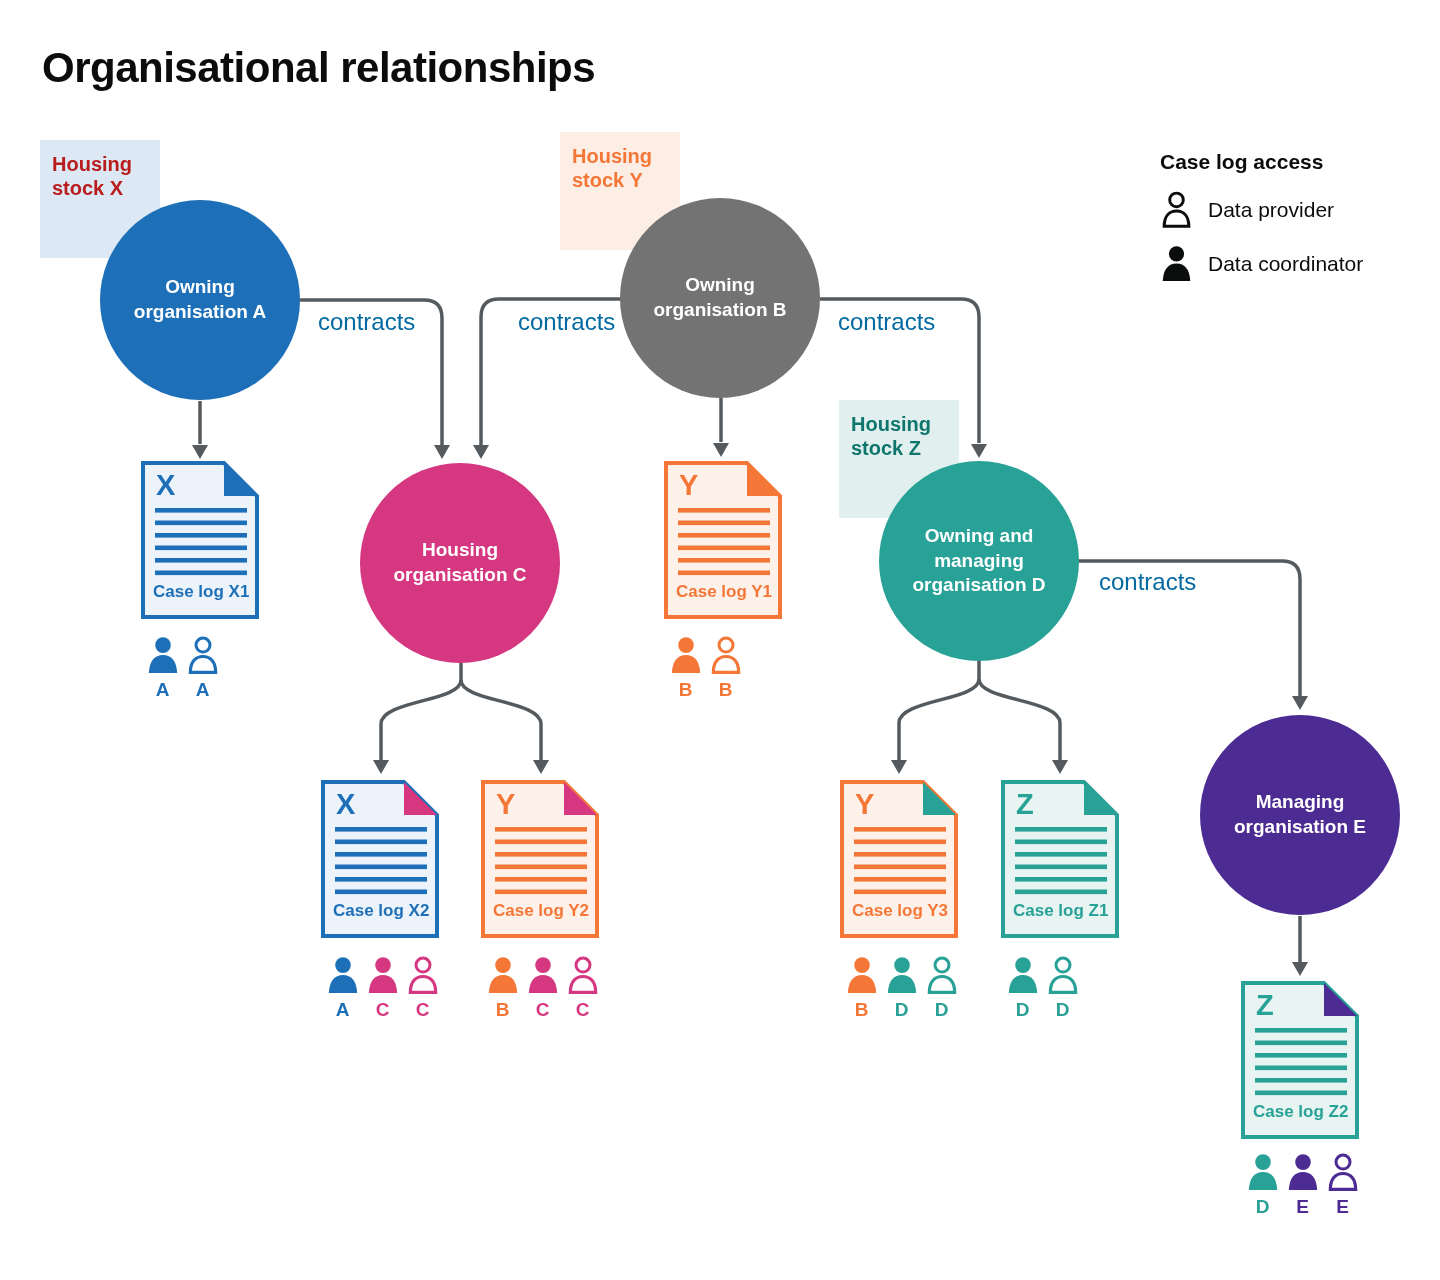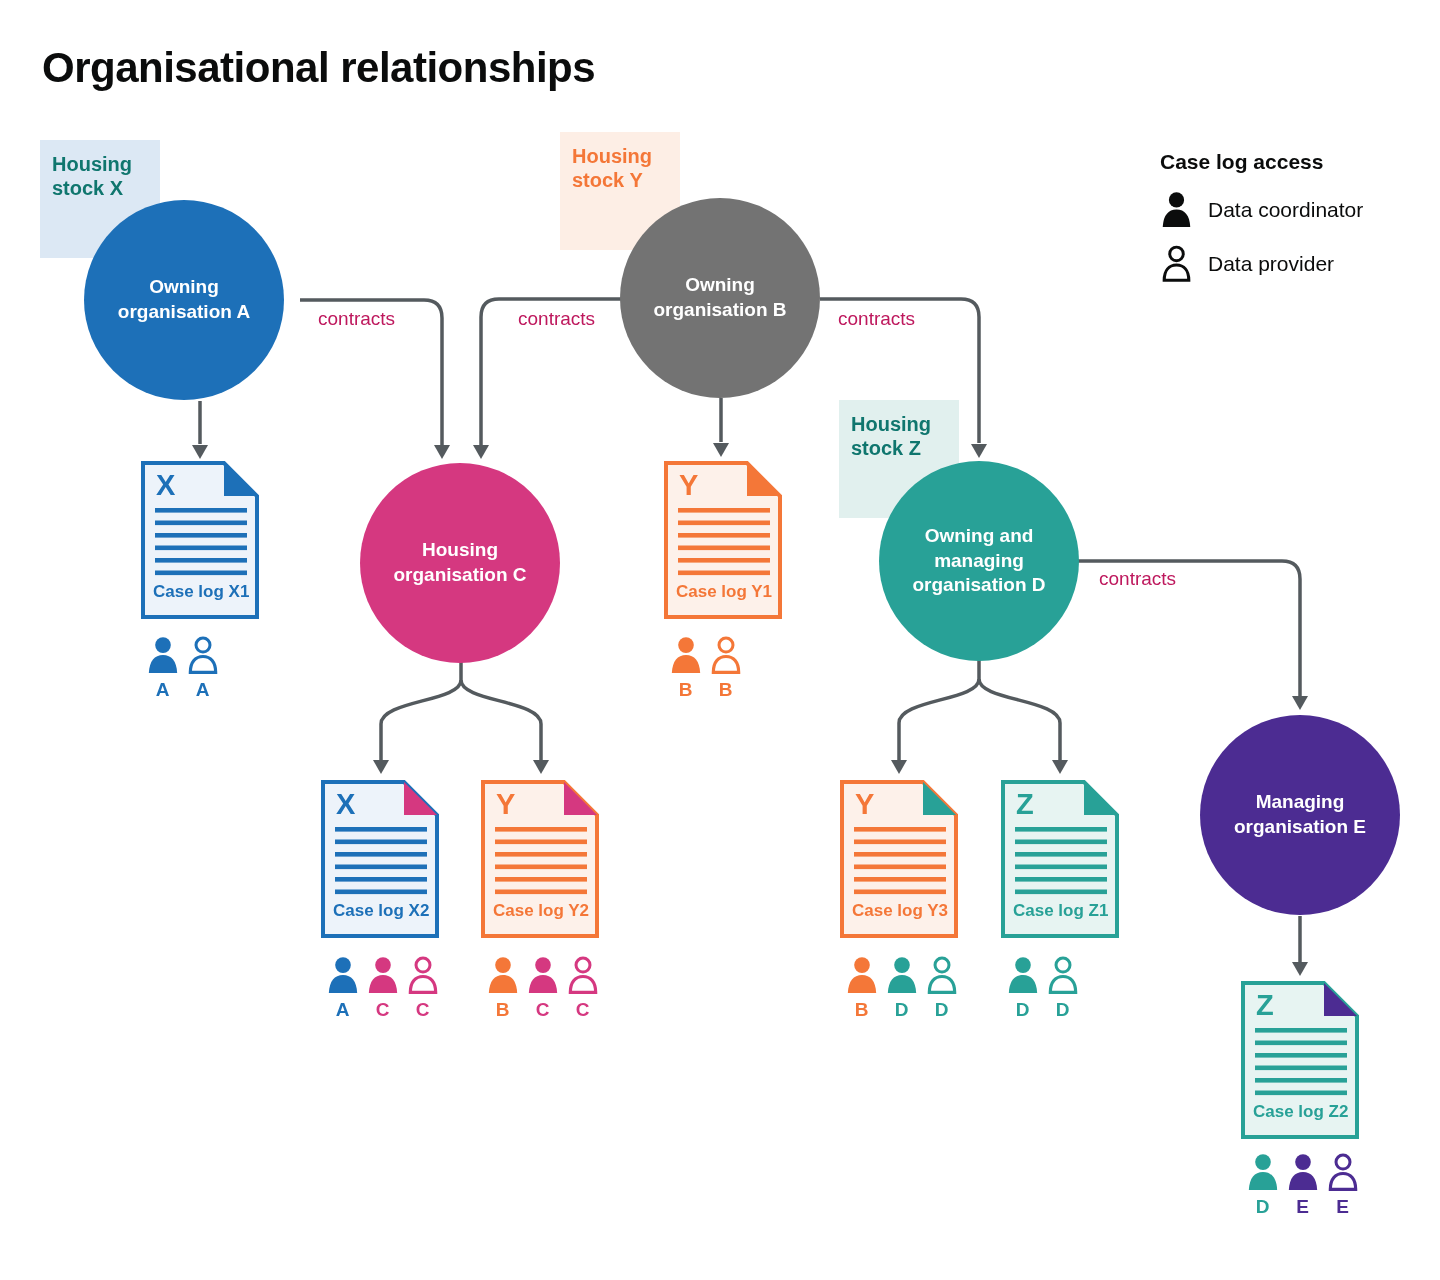--- a/index.html
+++ b/index.html
@@ -14,38 +14,38 @@
   .c-pink   { --c:#d53880; --bg:#fbecf3; }
   .c-teal   { --c:#28a197; --bg:#e7f4f2; }
   .c-purple { --c:#4c2c92; --bg:#ece8f4; }
   .c-black  { --c:#0b0c0c; }
   .fold-pink   { --fold:#d53880; }
   .fold-teal   { --fold:#28a197; }
   .fold-purple { --fold:#4c2c92; }
 
   
   .stock { position:absolute; width:120px; height:118px; padding:13px 8px 0 12px; font-size:20px; font-weight:700; line-height:1.18; }
-  .stock-x { left:40px;  top:140px; background:#dce8f4; color:#0f766e; }
+  .stock-x { left:40px;  top:140px; background:#dce8f4; color:#b91c1c; }
   .stock-y { left:560px; top:132px; background:#fdeee5; color:#f47738; }
   .stock-z { left:839px; top:400px; background:#e1f0ee; color:#0f766e; }
 
   
   .org { position:absolute; width:200px; height:200px; border-radius:50%; display:flex; align-items:center; justify-content:center; text-align:center; color:#fff; font-weight:700; font-size:19px; line-height:1.3; padding:0 24px; }
-  .org-a { left:84px;  top:200px; background:#1d70b8; }
+  .org-a { left:100px;  top:200px; background:#1d70b8; }
   .org-b { left:620px;  top:198px; background:#737373; }
   .org-c { left:360px;  top:463px; background:#d53880; }
   .org-d { left:879px;  top:461px; background:#28a197; }
   .org-e { left:1200px; top:715px; background:#4c2c92; }
 
   
   .wires { position:absolute; left:0; top:0; width:1440px; height:1280px; pointer-events:none; }
   .wires path { fill:none; stroke:#545a5e; stroke-width:3.5; }
   .wires polygon { fill:#545a5e; }
 
-  .contracts { position:absolute; font-size:19px; color:#be185d; }
+  .contracts { position:absolute; font-size:24px; color:#0369a1; }
   .ct-1 { left:318px;  top:308px; }
   .ct-2 { left:518px;  top:308px; }
   .ct-3 { left:838px;  top:308px; }
   .ct-4 { left:1099px; top:568px; }
 
   
   .doc { position:absolute; width:118px; height:158px; }
   .doc svg { position:absolute; left:0; top:0; width:118px; height:158px; }
   .doc .page  { fill:var(--bg); stroke:var(--c); stroke-width:4; stroke-linejoin:miter; }
   .doc .flap  { fill:var(--fold, var(--c)); }
@@ -450,32 +450,32 @@
             <path d="M4.6,38.3 C4.6,27.5 10,21.6 18,21.6 C26,21.6 31.4,27.5 31.4,38.3 Z"></path>
           </svg>
         </span>
         <span class="access-letter">E</span>
       </div>
   </div>
 
   <div class="legend">
     <div class="legend-title">Case log access</div>
     <div class="legend-row">
+      <span class="person outline c-black">
+          <svg viewBox="0 0 36 40">
+            <circle cx="18" cy="9.5" r="7.4"></circle>
+            <path d="M4.6,38.3 C4.6,27.5 10,21.6 18,21.6 C26,21.6 31.4,27.5 31.4,38.3 Z"></path>
+          </svg>
+        </span>
+      <span class="legend-label">Data provider</span>
+    </div>
+    <div class="legend-row">
       <span class="person filled c-black">
           <svg viewBox="0 0 36 40">
             <circle cx="18" cy="9.5" r="8.3"></circle>
             <path d="M18,20 C9,20 3.6,26.5 3,39 L33,39 C32.4,26.5 27,20 18,20 Z"></path>
           </svg>
         </span>
       <span class="legend-label">Data coordinator</span>
     </div>
-    <div class="legend-row">
-      <span class="person outline c-black">
-          <svg viewBox="0 0 36 40">
-            <circle cx="18" cy="9.5" r="7.4"></circle>
-            <path d="M4.6,38.3 C4.6,27.5 10,21.6 18,21.6 C26,21.6 31.4,27.5 31.4,38.3 Z"></path>
-          </svg>
-        </span>
-      <span class="legend-label">Data provider</span>
-    </div>
   </div>
 
 </div>
 
 </body></html>

